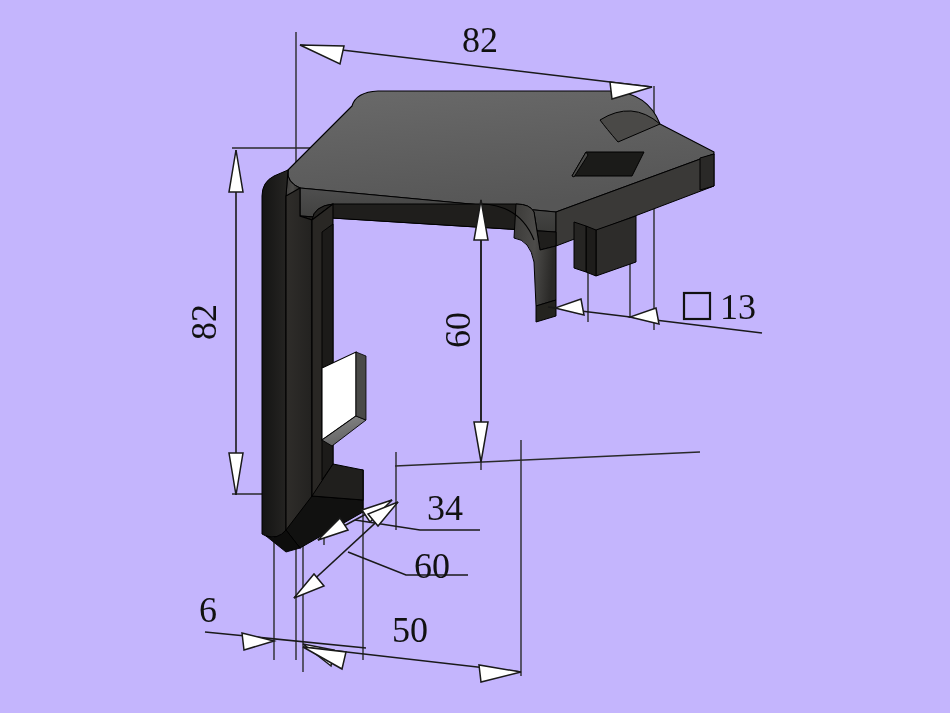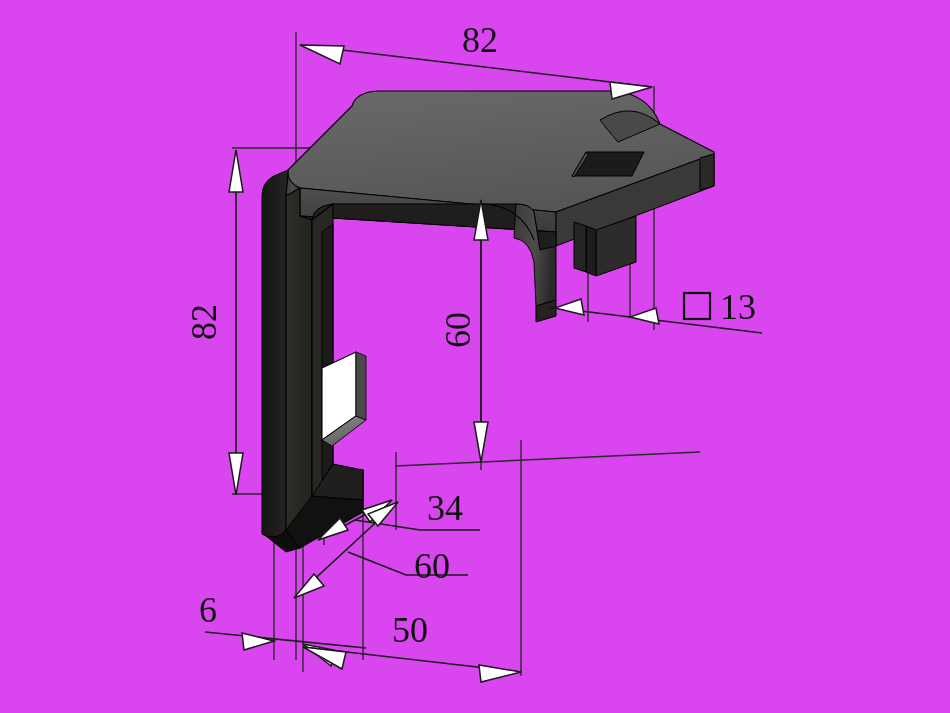--- a/index.html
+++ b/index.html
@@ -8,21 +8,21 @@
     padding: 0;
     background: #ffffff;
   }
   body {
     font-family: "Liberation Serif", "DejaVu Serif", serif;
   }
   #drawing-root {
     position: relative;
     width: 950px;
     height: 713px;
-    background: #d946ef;
+    background: #c4b5fd;
     overflow: hidden;
   }
   #drawing-svg {
     position: absolute;
     left: 0;
     top: 0;
     width: 950px;
     height: 713px;
     display: block;
   }

